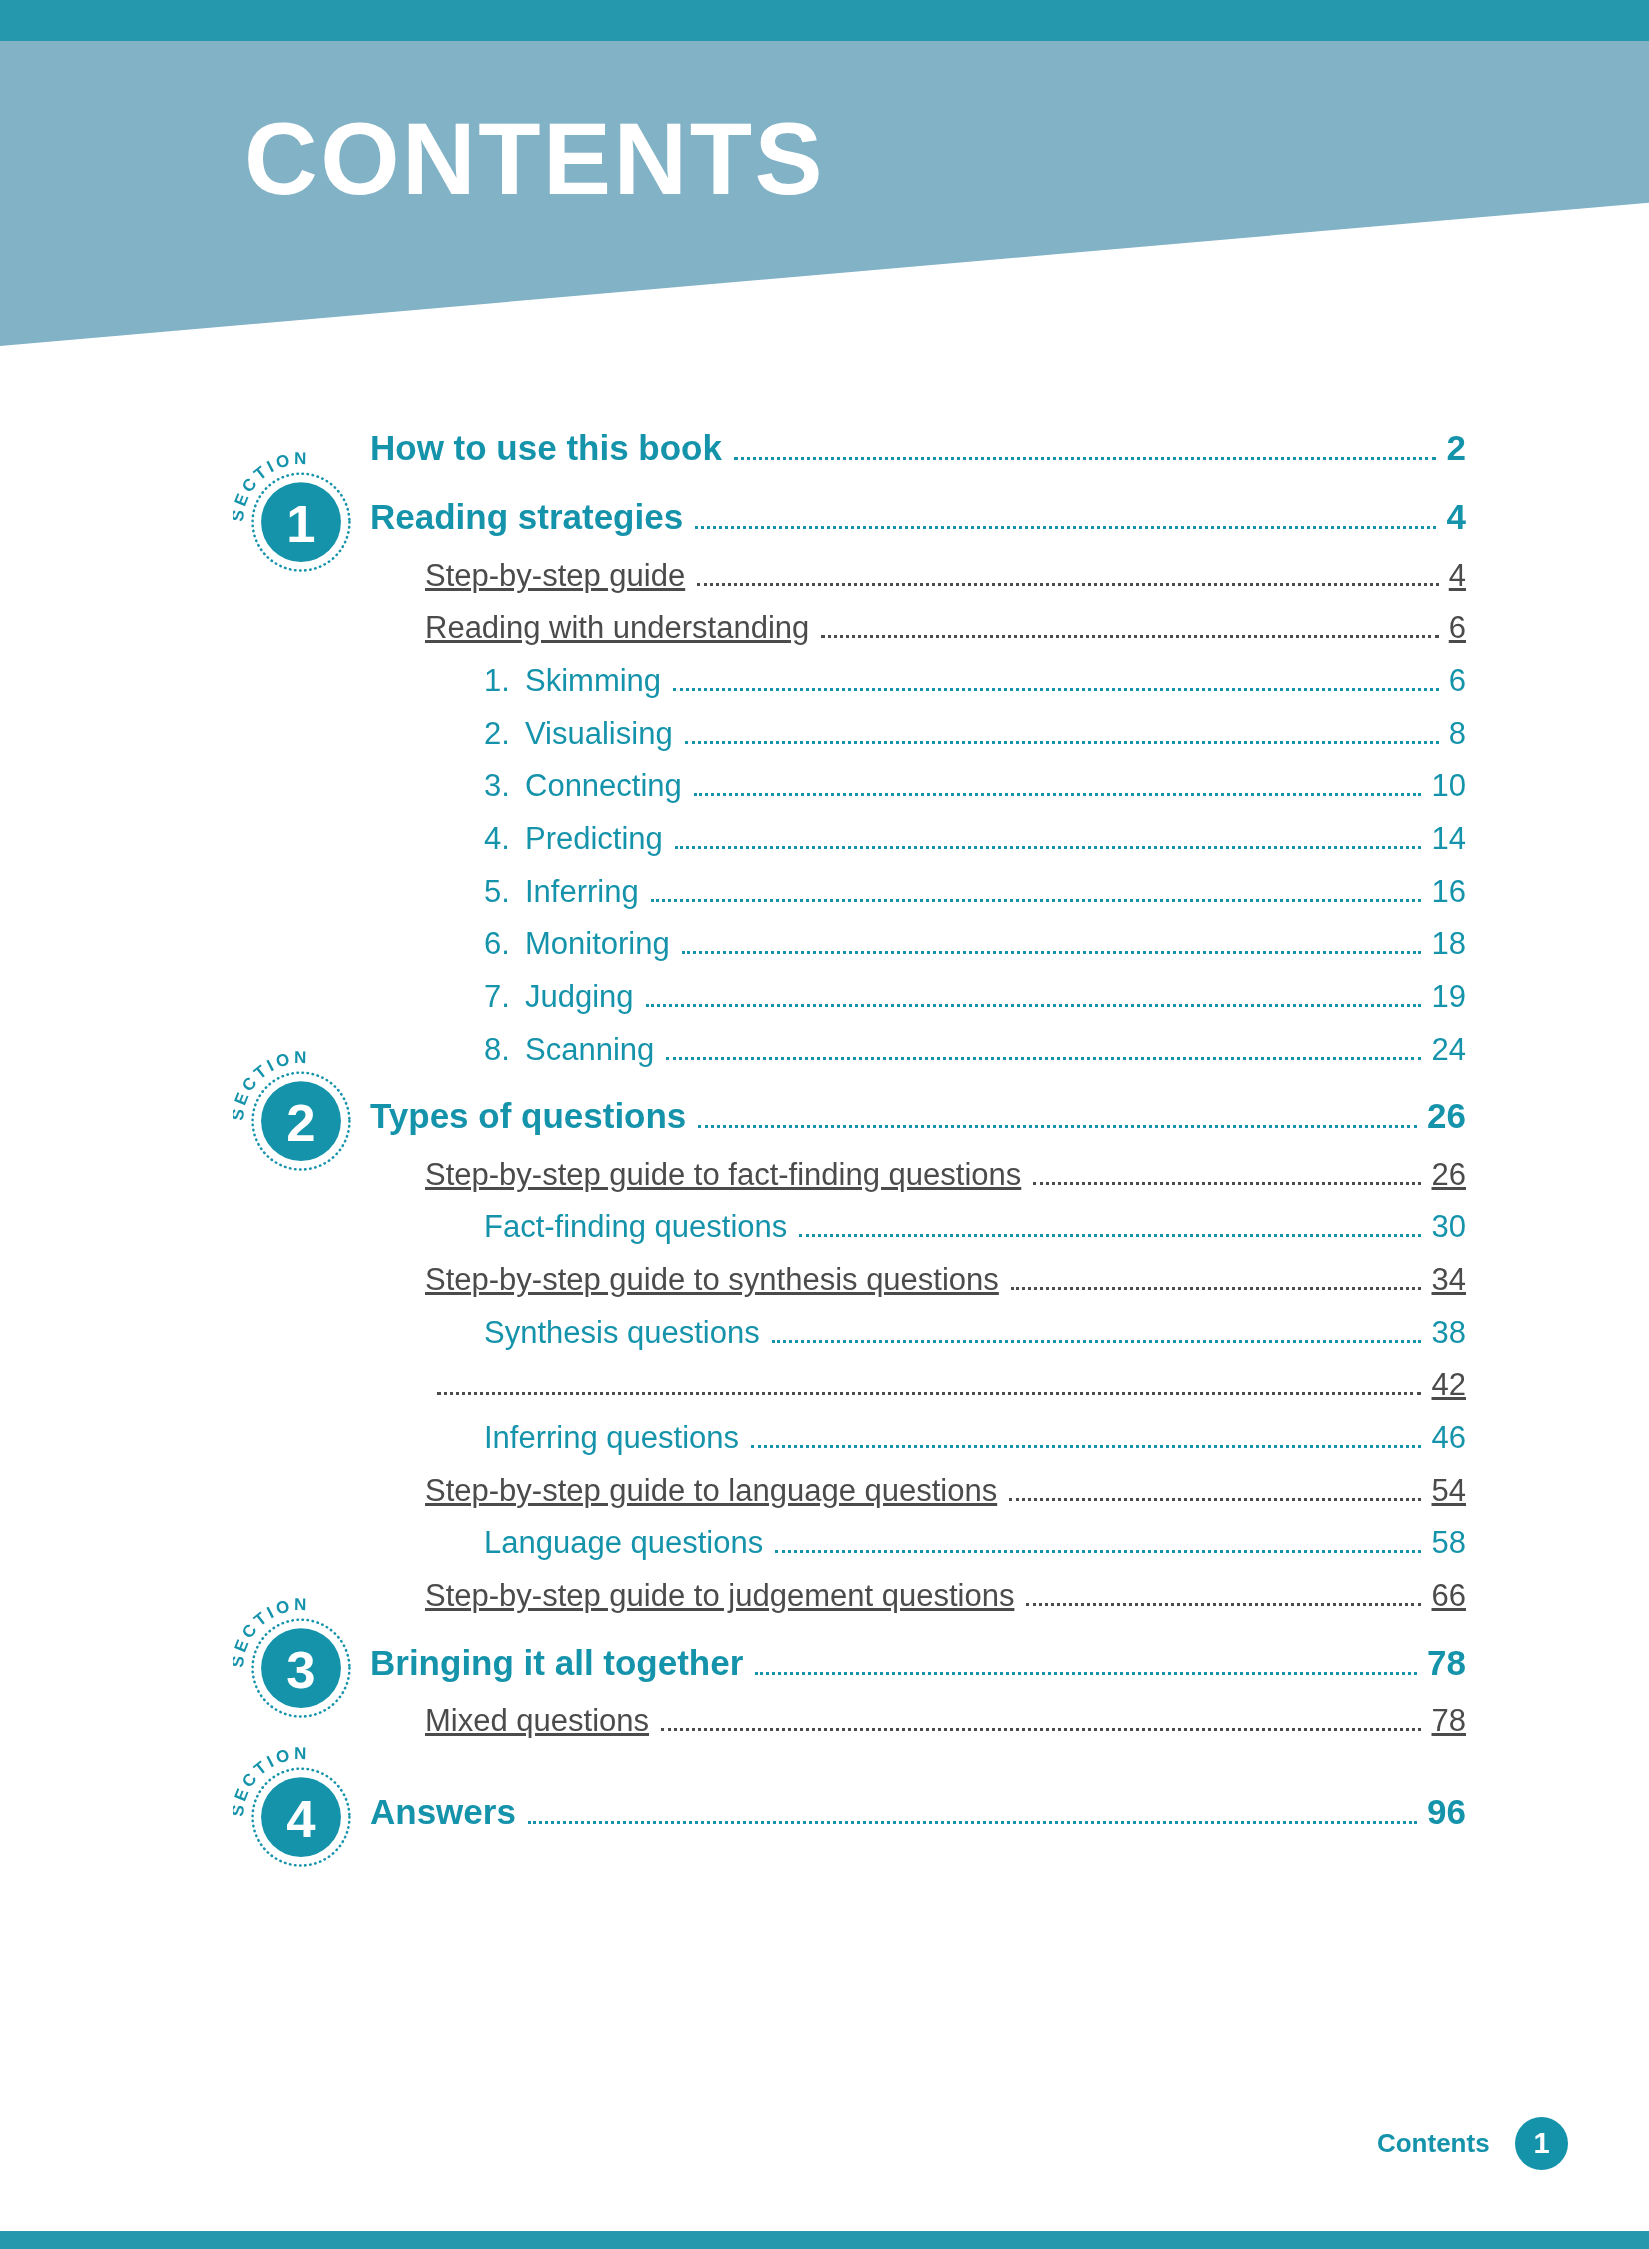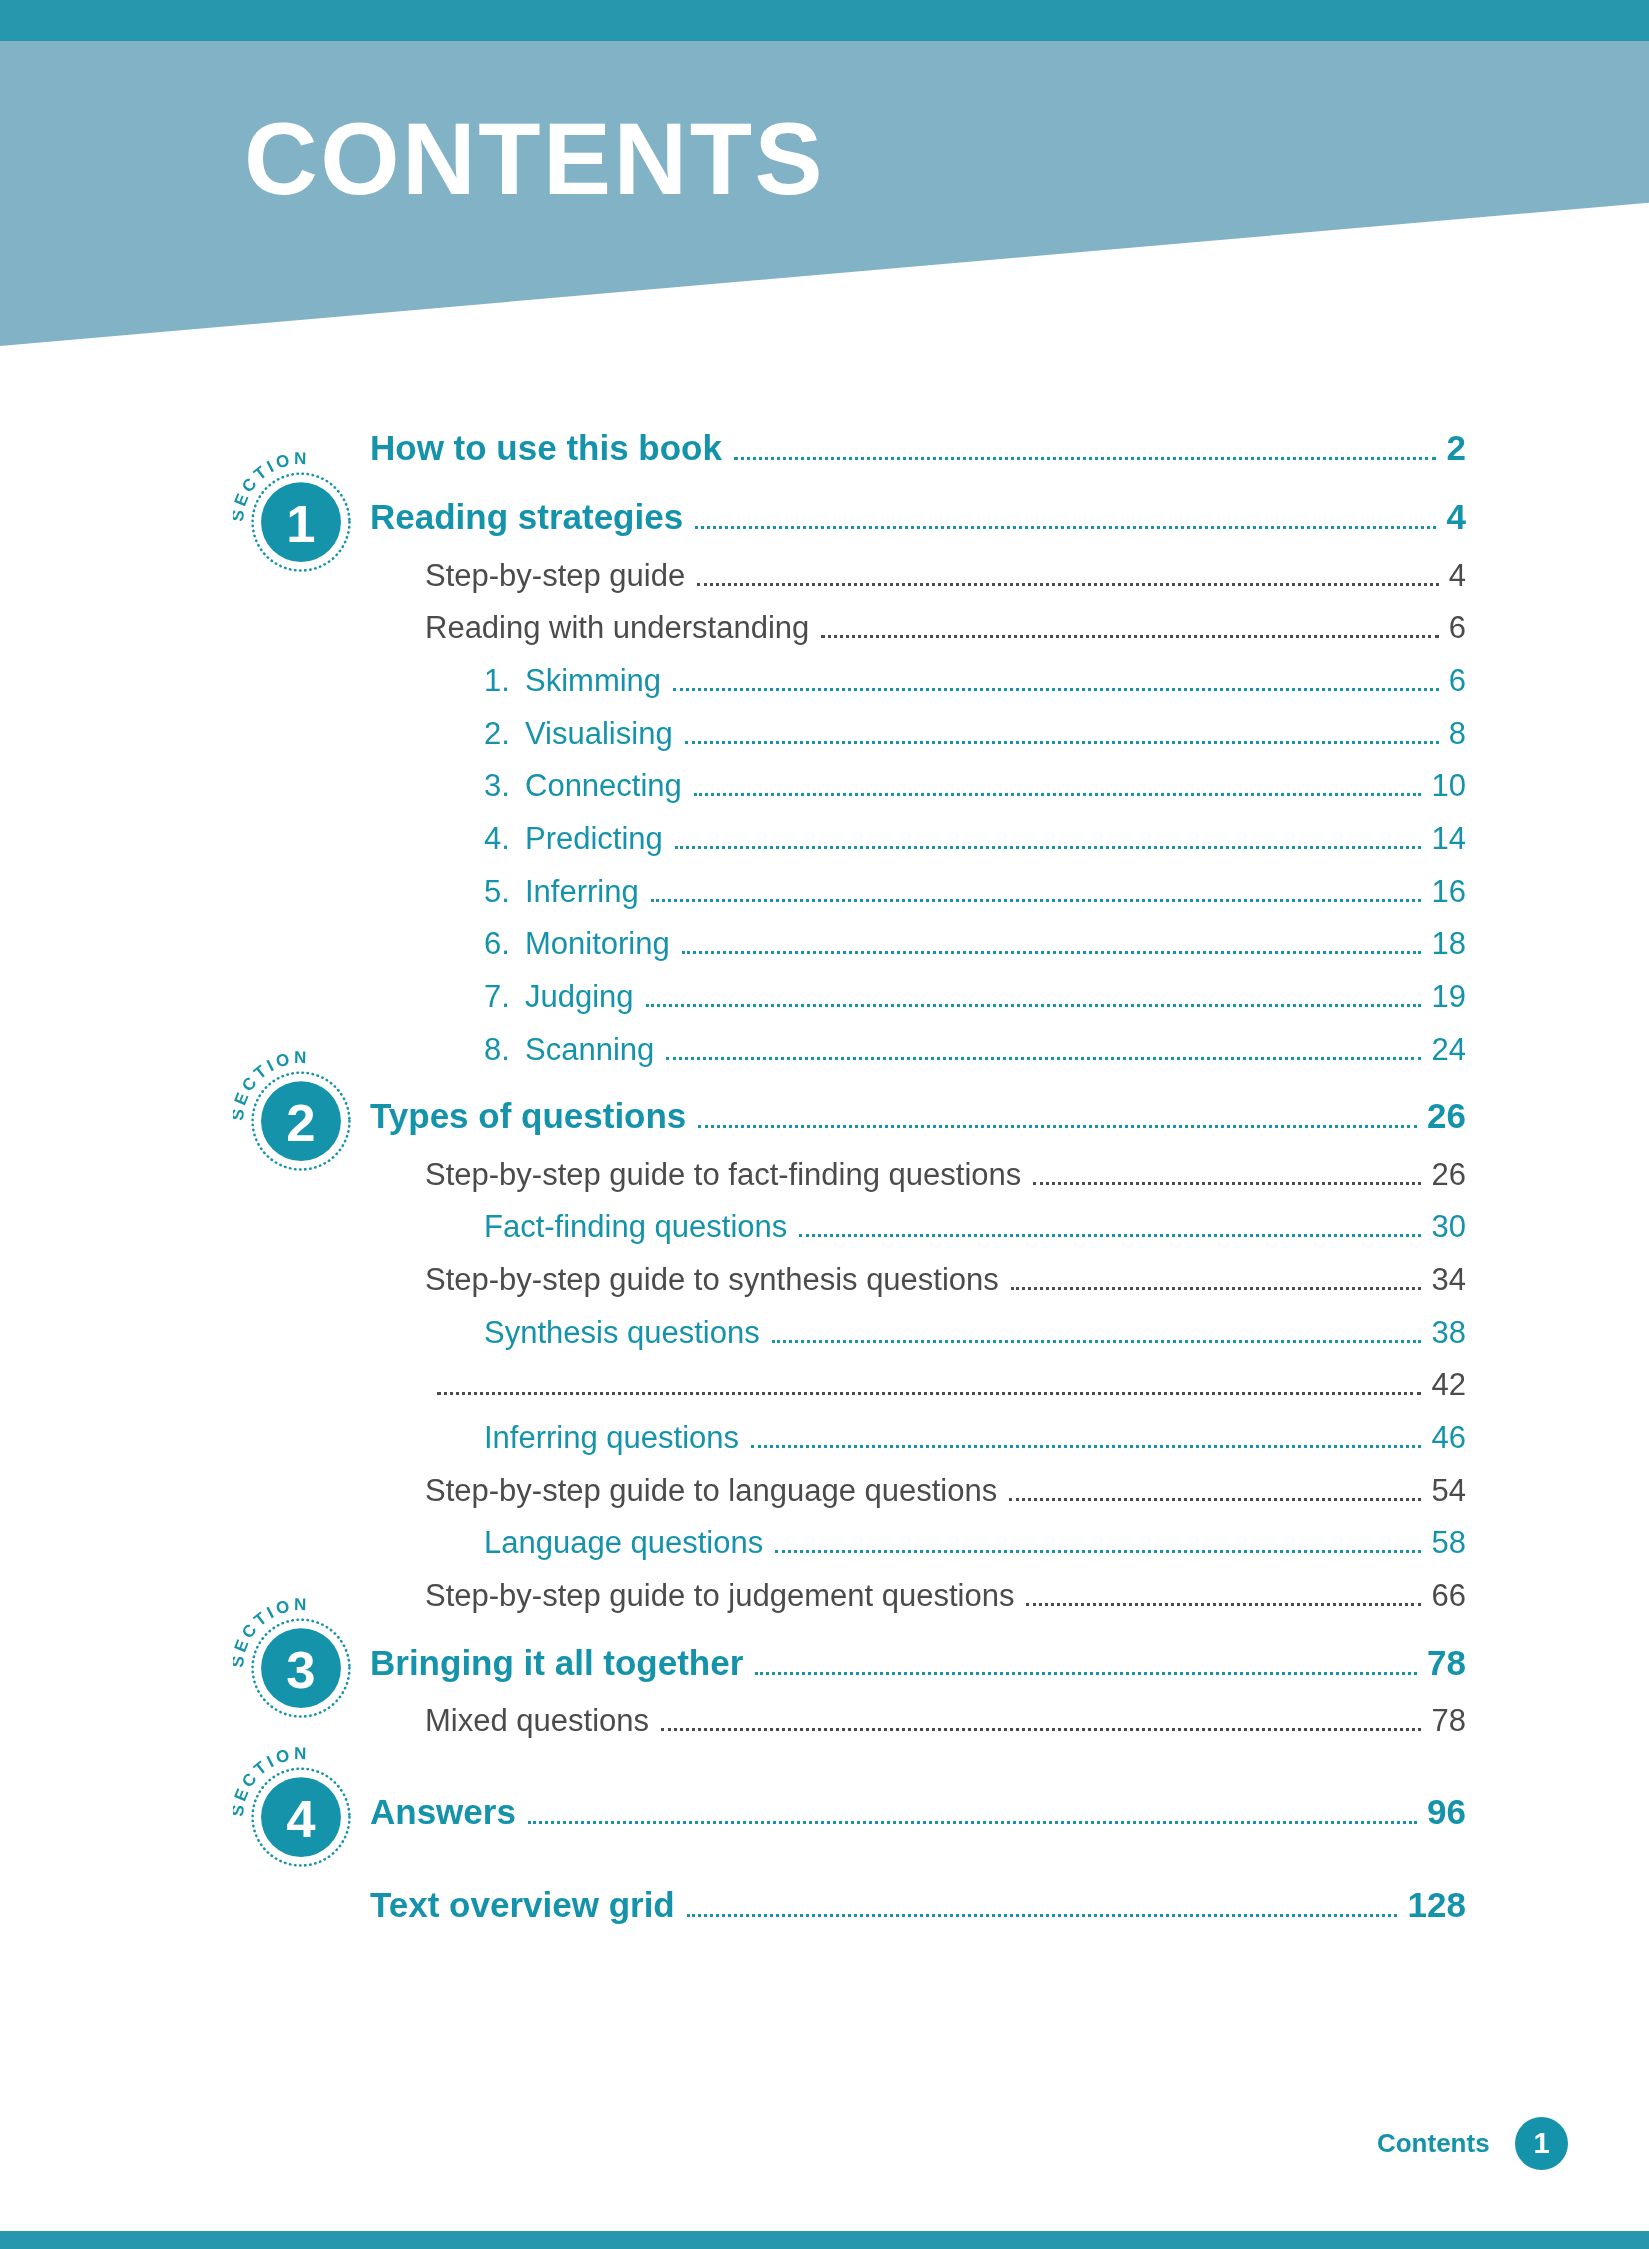--- a/index.html
+++ b/index.html
@@ -44,21 +44,21 @@
     margin:0 10.2px 0 12px;
   }
   .row .pg{white-space:nowrap;}
   .row.h{
     font-size:35px;font-weight:bold;color:var(--accent);
     margin-top:29px;margin-bottom:20.3px;
     position:relative;
   }
   .row.first{margin-top:0;}
   .row.mt-lg{margin-top:53px;}
-  .row.i1{padding-left:55px;}
+  .row.i1{padding-left:55px;text-decoration:underline;}
   .row.i2{padding-left:114px;}
   .row.teal{color:var(--accent);}
   .row .num{display:inline-block;width:41px;white-space:nowrap;}
   .badge{
     position:absolute;left:-137px;top:50%;
     transform:translateY(-50%);
     width:136px;height:136px;
   }
   .badge .sec-word{
     font-size:20px;font-weight:bold;fill:var(--accent);letter-spacing:4px;
@@ -280,25 +280,20 @@
       <circle cx="80" cy="86" r="57" fill="none" stroke="#1593ab" stroke-width="3" stroke-dasharray="0.5 5.5" stroke-linecap="round"></circle>
       <circle cx="80" cy="86" r="47" fill="#1593ab"></circle>
       <text class="sec-word"><textPath href="#arc4">SECTION</textPath></text>
       <text class="sec-num" x="80" y="88" text-anchor="middle" dominant-baseline="central">4</text>
     </svg>
     <span class="lbl">Answers</span>
     <span class="leader"></span>
     <span class="pg">96</span>
   </div>
 
-  <div class="row h mt-lg">
-    <span class="lbl">Text overview grid</span>
-    <span class="leader"></span>
-    <span class="pg">128</span>
-  </div>
 
 </div>
 
 <div class="footer">
   <span class="flabel">Contents</span>
   <span class="fpage">1</span>
 </div>
 
 <div class="bottombar"></div>
 

